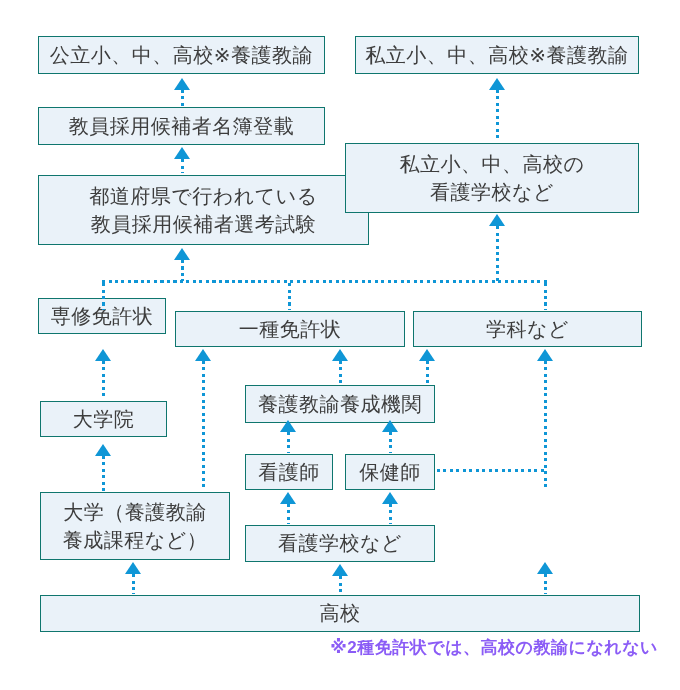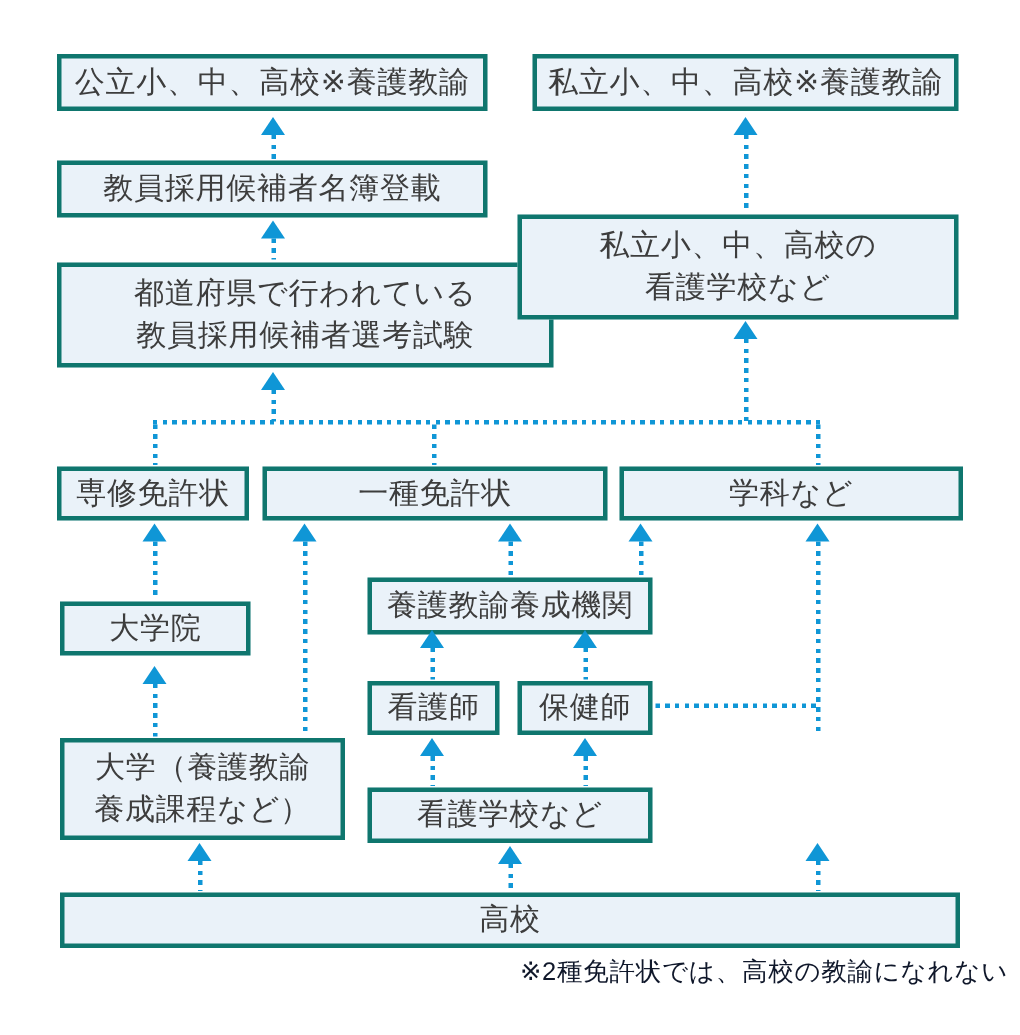--- a/index.html
+++ b/index.html
@@ -2,40 +2,40 @@
 <html lang="ja"><head>
 <meta charset="utf-8">
 <style>
   html,body{margin:0;padding:0;background:#ffffff;}
   .canvas{
     position:relative;width:680px;height:690px;background:#ffffff;
     font-family:"Liberation Sans","DejaVu Sans",sans-serif;overflow:hidden;
   }
   .box{
     position:absolute;box-sizing:border-box;
-    background:#eaf2f9;border:3px solid #0f766e;color:#3d3d3d;
+    background:#eaf2f9;border:1px solid #0f766e;color:#3d3d3d;
     display:flex;flex-direction:column;align-items:center;justify-content:center;
     text-align:center;font-size:20px;line-height:1.42;letter-spacing:0.5px;
   }
   .vline{
     position:absolute;width:3px;
     background-image:repeating-linear-gradient(to bottom,#0f96d6 0,#0f96d6 3px,transparent 3px,transparent 6.5px);
   }
   .hline{
     position:absolute;height:3px;
     background-image:repeating-linear-gradient(to right,#0f96d6 0,#0f96d6 3px,transparent 3px,transparent 6.5px);
   }
   .ah{
     position:absolute;width:0;height:0;
     border-left:8px solid transparent;border-right:8px solid transparent;
     border-bottom:12px solid #0f96d6;
   }
   .note{
-    position:absolute;top:636px;right:8px;color:#0f172a;
-    font-size:17px;letter-spacing:0.5px;
+    position:absolute;top:636px;right:22px;color:#8b5cf6;
+    font-size:17px;letter-spacing:0.5px;font-weight:bold;
   }
 </style>
 </head>
 <body>
 
 <div class="canvas">
 
   <div class="box" style="left:38px;top:36px;width:287px;height:38px">
     <span>公立小、中、高校※養護教諭</span>
   </div>
@@ -46,21 +46,21 @@
     <span>教員採用候補者名簿登載</span>
   </div>
   <div class="box" style="left:38px;top:175px;width:331px;height:70px">
     <span>都道府県で行われている</span>
     <span>教員採用候補者選考試験</span>
   </div>
   <div class="box" style="left:345px;top:143px;width:294px;height:70px">
     <span>私立小、中、高校の</span>
     <span>看護学校など</span>
   </div>
-  <div class="box" style="left:38px;top:311px;width:128px;height:36px">
+  <div class="box" style="left:38px;top:298px;width:128px;height:36px">
     <span>専修免許状</span>
   </div>
   <div class="box" style="left:175px;top:311px;width:230px;height:36px">
     <span>一種免許状</span>
   </div>
   <div class="box" style="left:413px;top:311px;width:229px;height:36px">
     <span>学科など</span>
   </div>
   <div class="box" style="left:40px;top:401px;width:127px;height:36px">
     <span>大学院</span>

